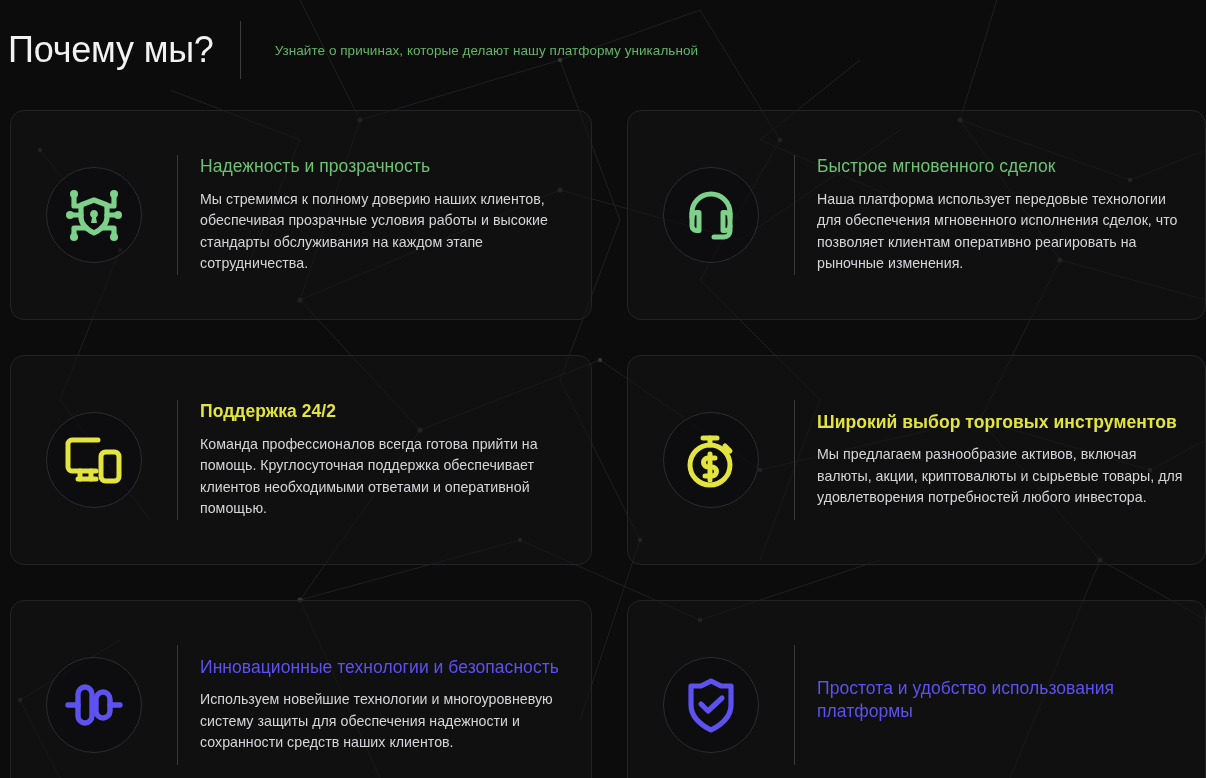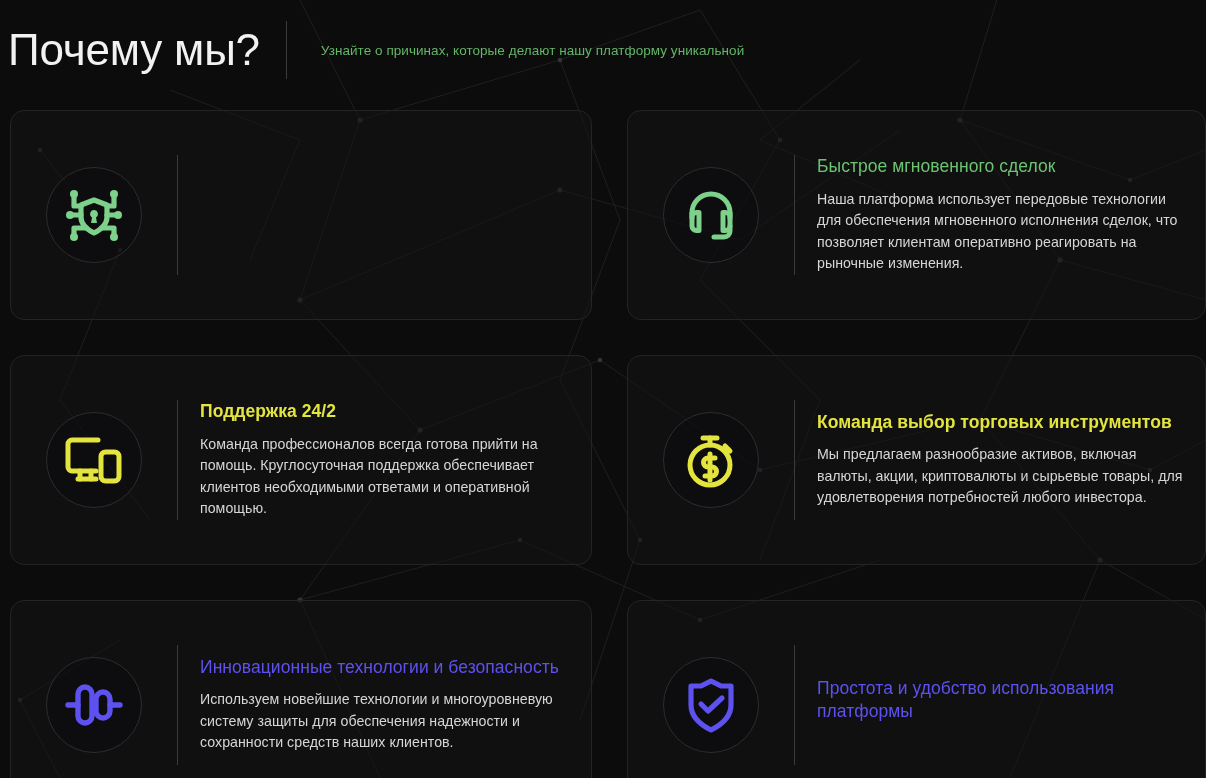--- a/index.html
+++ b/index.html
@@ -39,21 +39,21 @@
   
   .header {
     position: absolute;
     left: 0; top: 0;
     width: 1206px;
     height: 100px;
     display: flex;
     align-items: center;
   }
   .header-title {
-    font-size: 44px;
+    font-size: 36px;
     font-weight: 400;
     color: #f2f2f3;
     letter-spacing: -0.2px;
     margin-left: 8px;
     line-height: 1;
     white-space: nowrap;
   }
   .header-divider {
     width: 1px;
     height: 58px;
@@ -224,20 +224,24 @@
               <circle cx="7" cy="31" r="4"></circle>
               <circle cx="55" cy="31" r="4"></circle>
               <circle cx="11" cy="53" r="4"></circle>
               <circle cx="51" cy="53" r="4"></circle>
               <path d="M31 26 a4 4 0 0 1 2 7.4 l1 5.6 h-6 l1 -5.6 a4 4 0 0 1 2 -7.4 z"></path>
             </g>
           </svg>
         </div>
       </div>
       <div class="card-divider"></div>
+      <div class="card-body">
+        <div class="card-title green">Надежность и прозрачность</div>
+        <div class="card-desc">Мы стремимся к полному доверию наших клиентов, обеспечивая прозрачные условия работы и высокие стандарты обслуживания на каждом этапе сотрудничества.</div>
+      </div>
     </div>
 
     <div class="card">
       <div class="card-icon-wrap">
         <div class="icon-circle">
           <svg width="60" height="60" viewBox="0 0 60 60">
             <g stroke="#7dd18a" stroke-width="5" fill="none" stroke-linecap="round" stroke-linejoin="round">
               <path d="M11 33 L11 28 A19 19 0 0 1 49 28 L49 33"></path>
               <path d="M11 28 L11 41 A4.5 4.5 0 0 0 15.5 45.5 L18 45.5 L18 27.5 L15.5 27.5 A4.5 4.5 0 0 0 11 32"></path>
               <path d="M49 28 L49 41 A4.5 4.5 0 0 1 44.5 45.5 L42 45.5 L42 27.5 L44.5 27.5 A4.5 4.5 0 0 1 49 32"></path>
@@ -284,21 +288,21 @@
               <path d="M29 8 L29 15"></path>
               <path d="M44 16 L49 21"></path>
               <path d="M34 28 h-7 a4.5 4.5 0 0 0 0 9 h4 a4.5 4.5 0 0 1 0 9 h-7"></path>
               <path d="M29 24 L29 50"></path>
             </g>
           </svg>
         </div>
       </div>
       <div class="card-divider"></div>
       <div class="card-body">
-        <div class="card-title yellow">Команда выбор торговых инструментов</div>
+        <div class="card-title yellow">Широкий выбор торговых инструментов</div>
         <div class="card-desc">Мы предлагаем разнообразие активов, включая валюты, акции, криптовалюты и сырьевые товары, для удовлетворения потребностей любого инвестора.</div>
       </div>
     </div>
 
     <div class="card row3">
       <div class="card-icon-wrap">
         <div class="icon-circle">
           <svg width="62" height="54" viewBox="0 0 62 54">
             <g stroke="#5d51ef" stroke-width="5.4" fill="none" stroke-linecap="round" stroke-linejoin="round">
               <rect x="15" y="9" width="14" height="36" rx="7"></rect>

